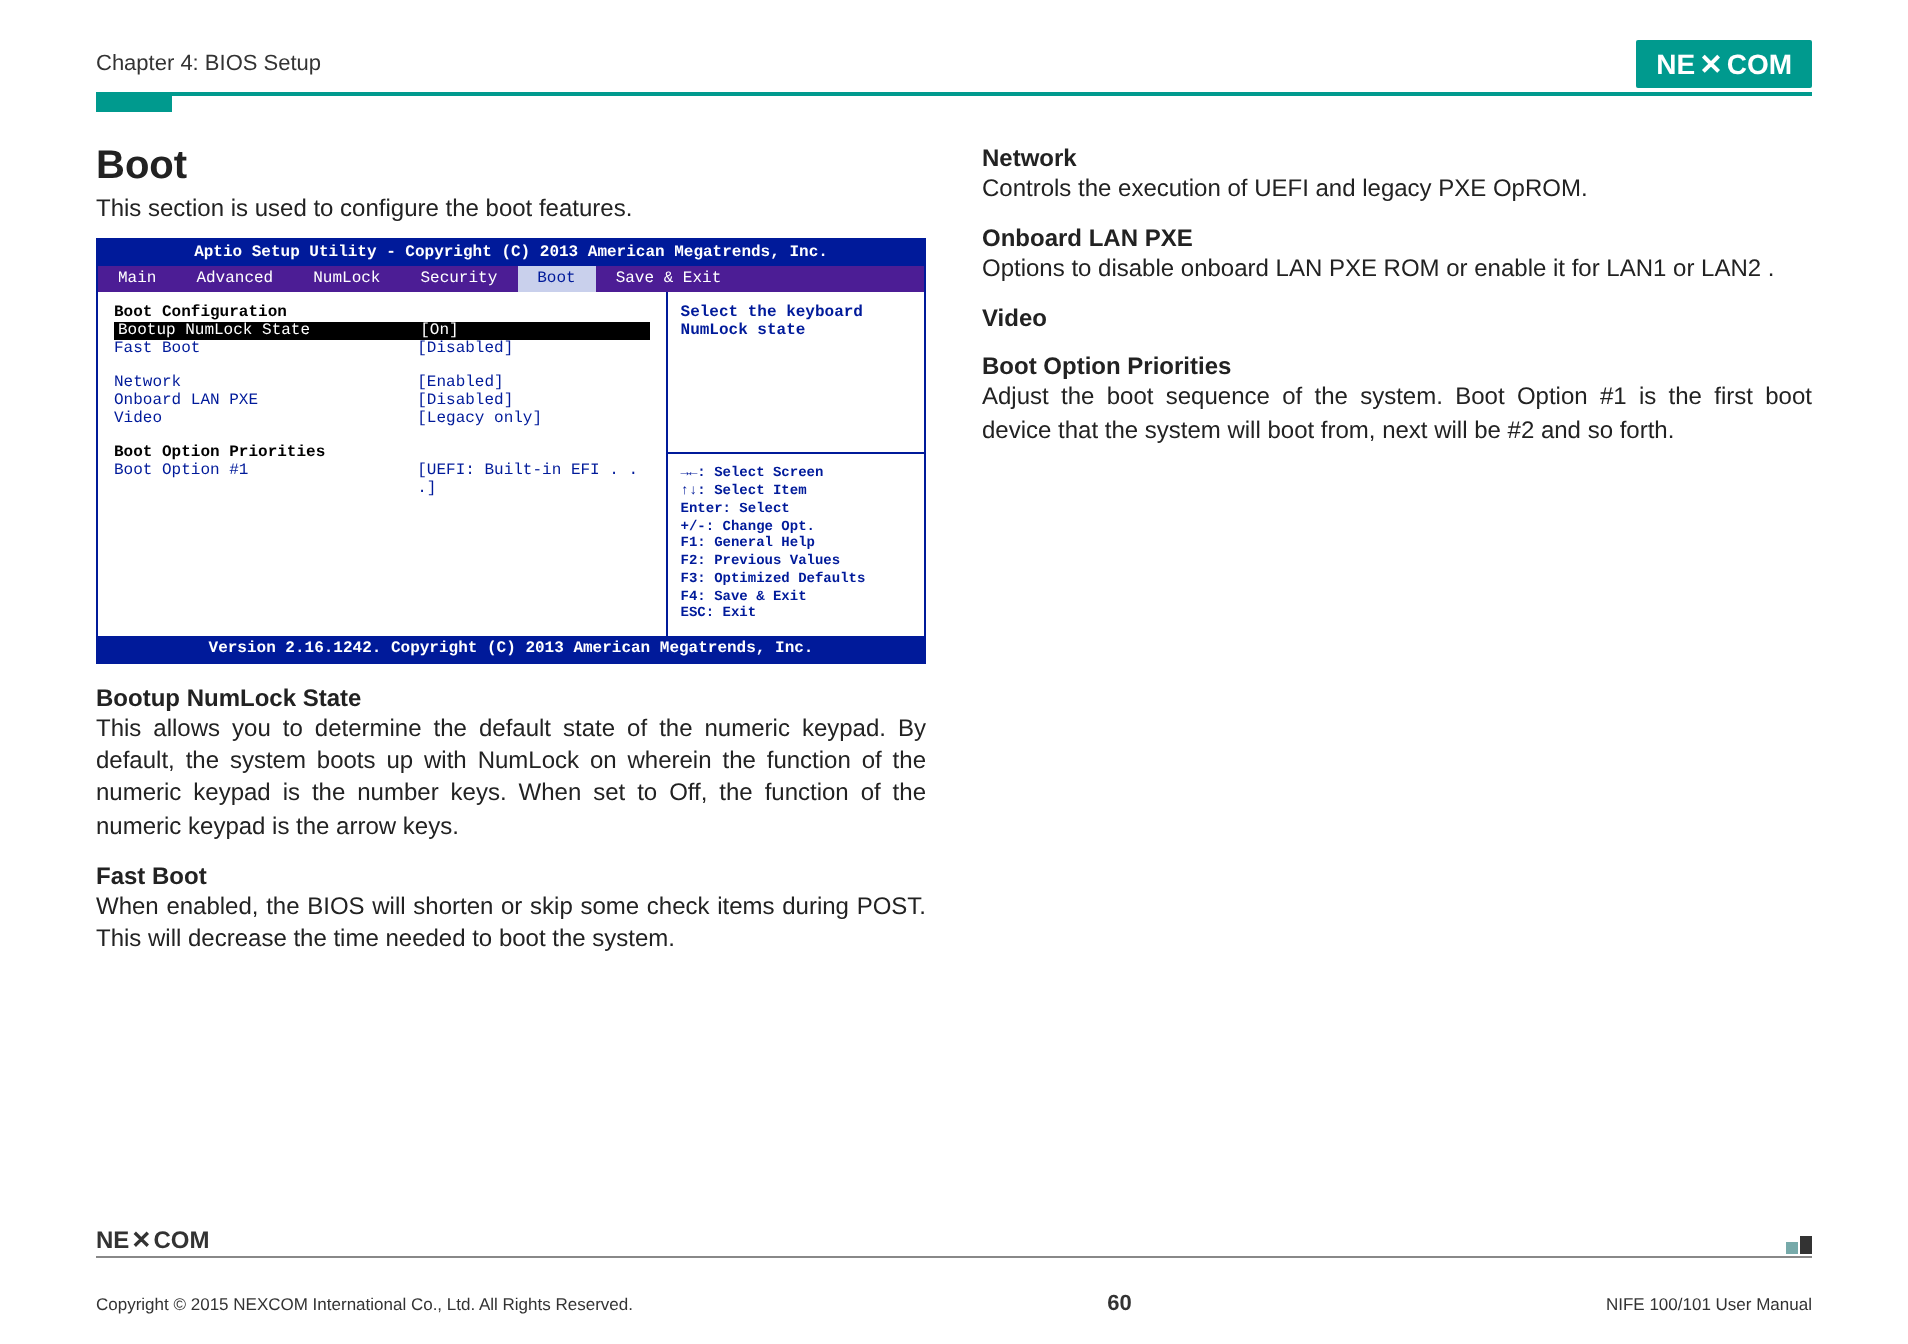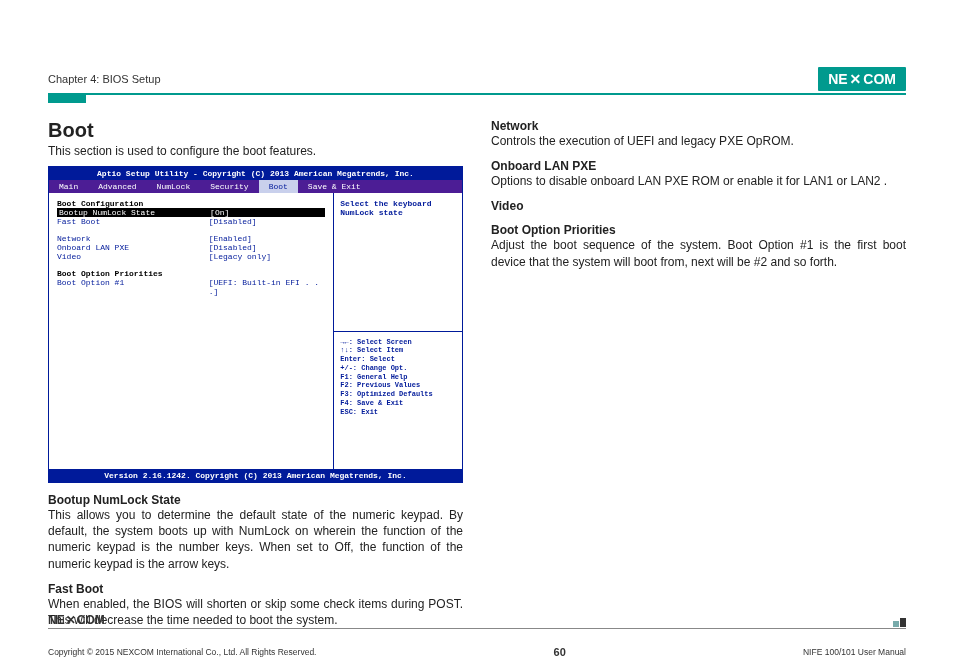--- a/index.html
+++ b/index.html
@@ -7,21 +7,20 @@
     font-family: "Segoe UI", Arial, sans-serif;
     background: #fff;
     width: 954px;
     height: 672px;
     position: relative;
     color: #222;
     font-size: 11px;
   }
   .page {
     padding: 20px 48px 12px 48px;
-    margin-top: 47px;
   }
   .header-row {
     display: flex;
     justify-content: space-between;
     align-items: center;
     border-bottom: 2px solid #009a8e;
     padding-bottom: 2px;
   }
   .chapter-title { font-size: 11px; color: #333; }
   .logo-block {
@@ -74,21 +73,21 @@
   .bios-tab {
     padding: 2px 10px;
     font-size: 8px;
   }
   .bios-tab.active {
     background: #c9d0ec;
     color: #001a9a;
   }
   .bios-body {
     display: flex;
-    height: 276px;
+    height: 172px;
   }
   .bios-left {
     flex: 2.1;
     padding: 6px 8px;
     border-right: 1.5px solid #001a9a;
   }
   .bios-right {
     flex: 1;
     display: flex;
     flex-direction: column;

